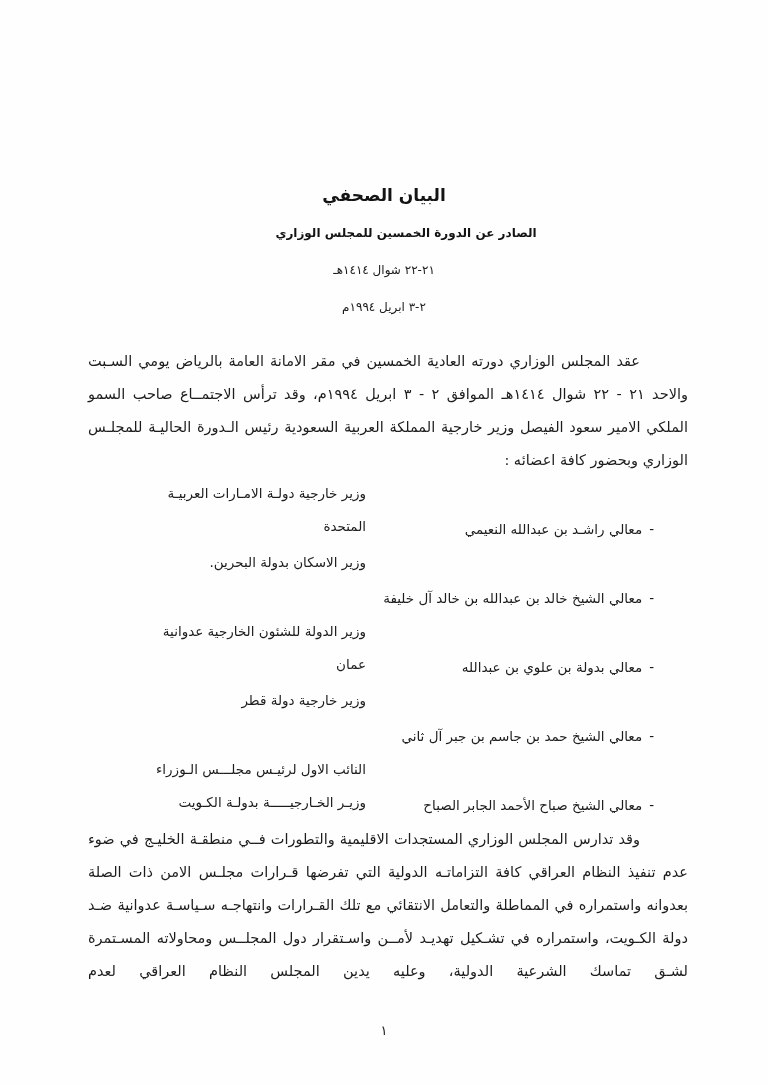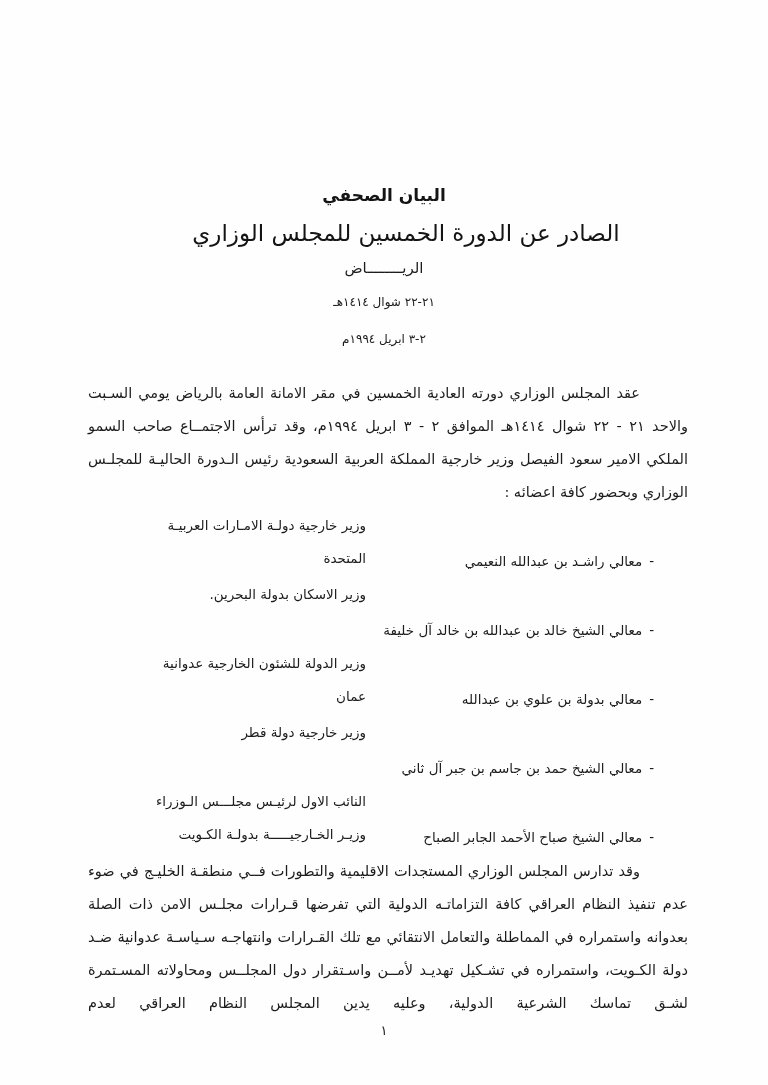--- a/index.html
+++ b/index.html
@@ -15,21 +15,21 @@
     width: 768px; height: 1085px;
     direction: rtl;
     background: #fefefe;
   }
   .header { text-align: center; padding-top: 184px; }
   .press-title {
     font-size: 17px; font-weight: bold; color: #141414;
     line-height: 22px; margin: 0 0 16px 0; letter-spacing: 0.5px;
   }
   .session-title {
-    font-size: 23px; font-weight: normal; color: #141414;
+    font-size: 12px; font-weight: bold; color: #141414;
     line-height: 22px; margin: 0 0 13px 0; padding-left: 44px;
   }
   .location { font-size: 15px; line-height: 22px; margin: 0 0 10px 0; }
   .date-line { font-size: 12px; line-height: 27px; margin: 10px; }
   .content {
     margin-top: 24px;
     padding: 0 80px 0 88px;
     font-size: 14.5px;
     line-height: 33px;
     text-align: justify;
@@ -64,21 +64,20 @@
   }
 </style>
 </head>
 <body>
 
 <div class="page">
 
   <div class="header">
     <p class="press-title">البيان الصحفي</p>
     <p class="session-title">الصادر عن الدورة الخمسين للمجلس الوزاري</p>
-    <p class="location">الريــــــــاض</p>
     <p class="date-line">٢١-٢٢ شوال ١٤١٤هـ</p>
     <p class="date-line">٢-٣ ابريل ١٩٩٤م</p>
   </div>
 
   <div class="content">
 
     <p class="para">عقد المجلس الوزاري دورته العادية الخمسين في مقر الامانة العامة بالرياض يومي السـبت والاحد ٢١ - ٢٢ شوال ١٤١٤هـ الموافق ٢ - ٣ ابريل ١٩٩٤م، وقد ترأس الاجتمــاع صاحب السمو الملكي الامير سعود الفيصل وزير خارجية المملكة العربية السعودية رئيس الـدورة الحاليـة للمجلـس الوزاري وبحضور كافة اعضائه :</p>
 
     <table class="attendees">
       <tbody>

